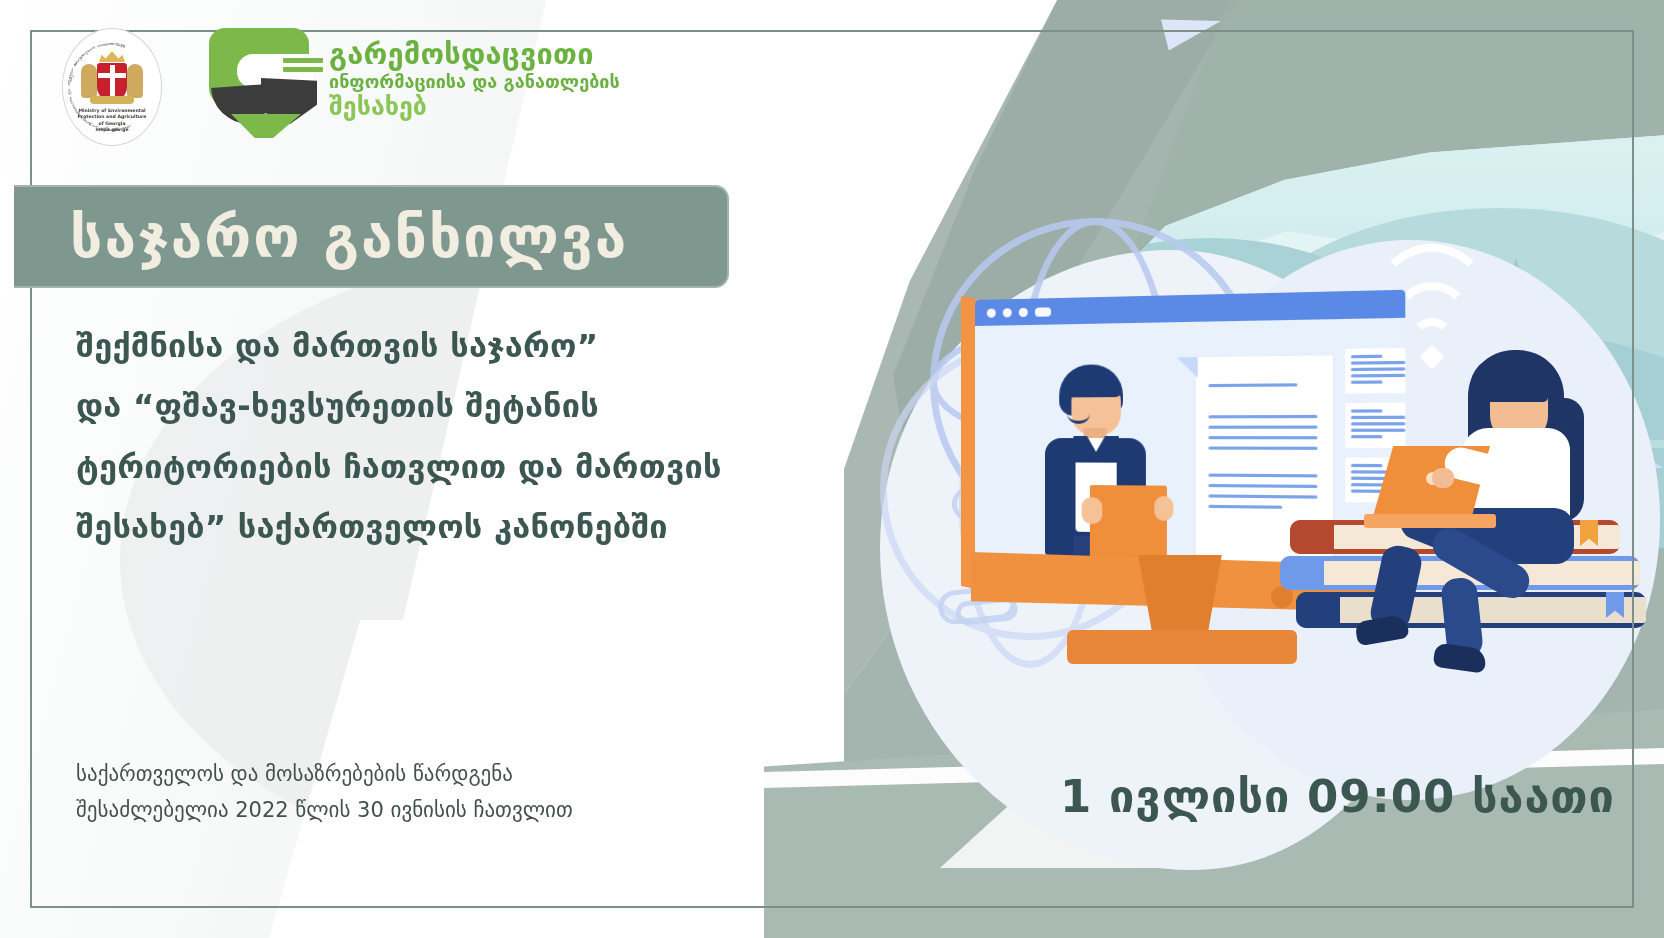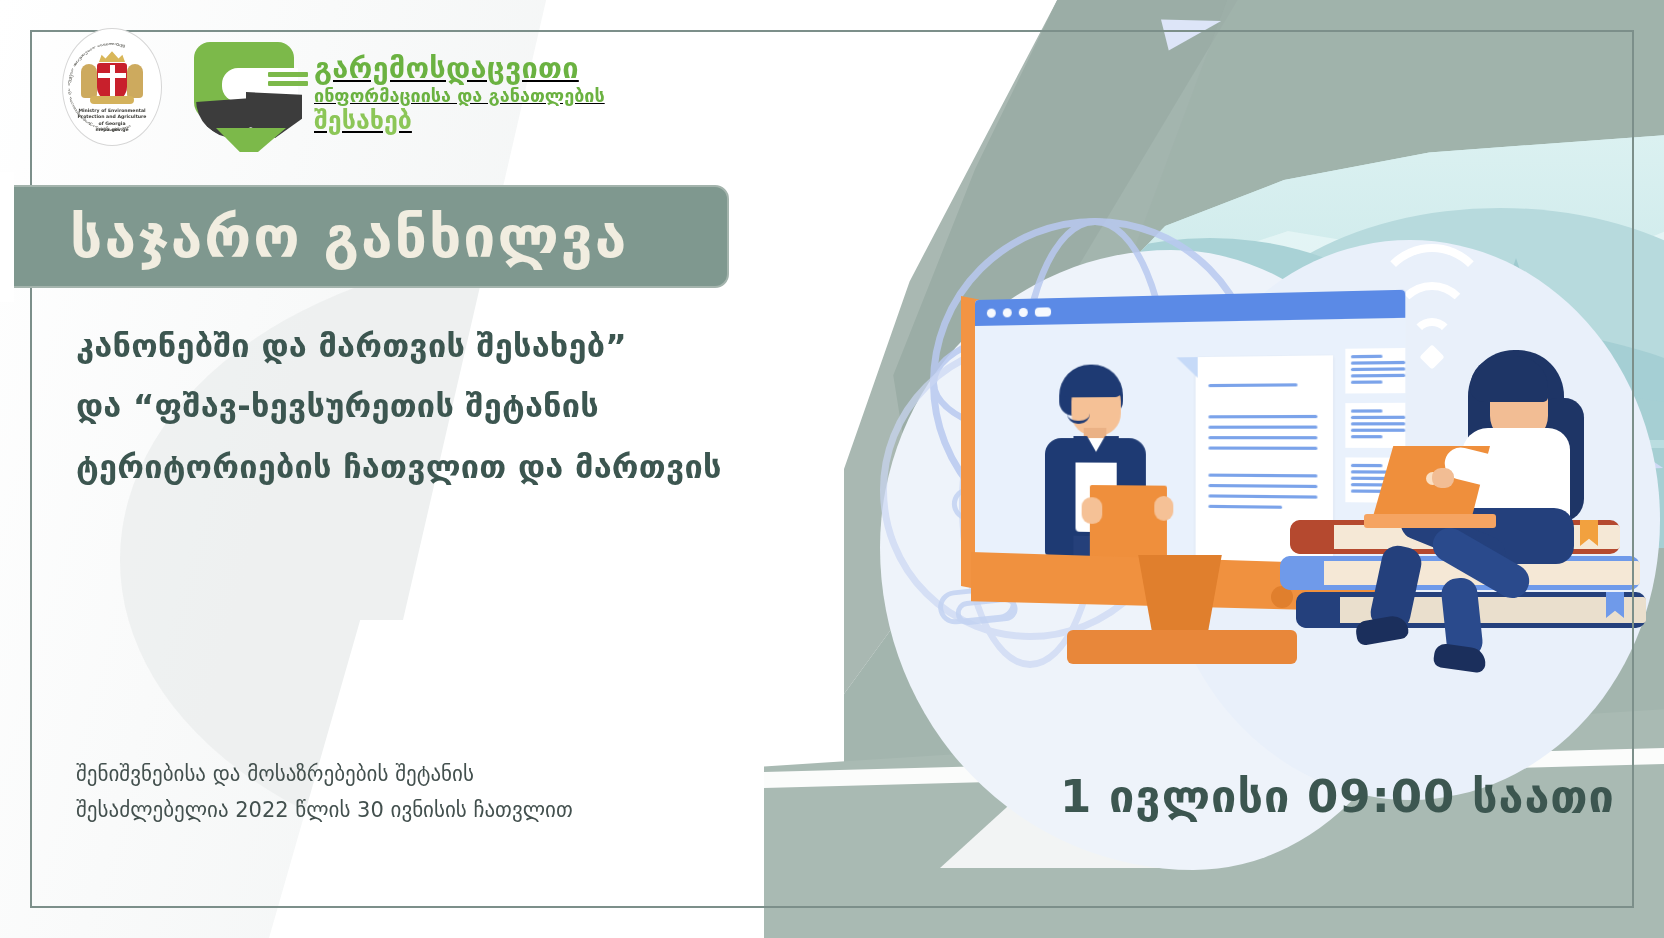--- a/index.html
+++ b/index.html
@@ -279,21 +279,21 @@
   .book{position:absolute;left:0;border-radius:10px;}
   .book .pages{position:absolute;left:12px;top:5px;right:0;bottom:5px;background:#f5e8d6;border-radius:3px;}
   .book .spine{position:absolute;left:0;top:0;width:44px;height:100%;border-radius:12px 4px 4px 12px;}
   .book .mark{position:absolute;right:22px;top:0;width:18px;height:26px;background:#f2a13f;clip-path:polygon(0 0,100% 0,100% 100%,50% 72%,0 100%);}
 
   
   .frame{
     position:absolute;left:30px;top:30px;width:1604px;height:878px;
     border:2px solid #7c8f8a;
   }
-  .logos{position:absolute;left:62px;top:28px;display:flex;align-items:flex-end;gap:32px;text-decoration:underline;}
+  .logos{position:absolute;left:62px;top:28px;display:flex;align-items:flex-start;gap:47px;}
   .seal{
     width:100px;height:118px;border-radius:50%;
     background:#ffffff;border:1.5px solid #d6d6d6;
     position:relative;overflow:hidden;
     display:flex;align-items:center;justify-content:center;
   }
   .seal .ring-text{
     position:absolute;inset:3px;border-radius:50%;
     font-size:4.2px;color:#4a4a44;
   }
@@ -673,25 +673,26 @@
       </div>
     </div>
   </div>
 
   <div class="title-banner">
     <div class="t">საჯარო განხილვა</div>
   </div>
   <div class="banner-tab"></div>
 
   <div class="headline">
-    <div>კანონებში და მართვის შესახებ”</div>
+    <div>შექმნისა და მართვის საჯარო”</div>
     <div>და “ფშავ-ხევსურეთის შეტანის</div>
     <div>ტერიტორიების ჩათვლით და მართვის</div>
+    <div>შესახებ” საქართველოს კანონებში</div>
   </div>
 
   <div class="note">
-    <div>შენიშვნებისა და მოსაზრებების  შეტანის</div>
+    <div>საქართველოს და მოსაზრებების  წარდგენა</div>
     <div>შესაძლებელია 2022 წლის 30 ივნისის ჩათვლით</div>
   </div>
 
   <div class="datetime">1 ივლისი 09:00  საათი</div>
 
 </div>
 
 </body></html>

